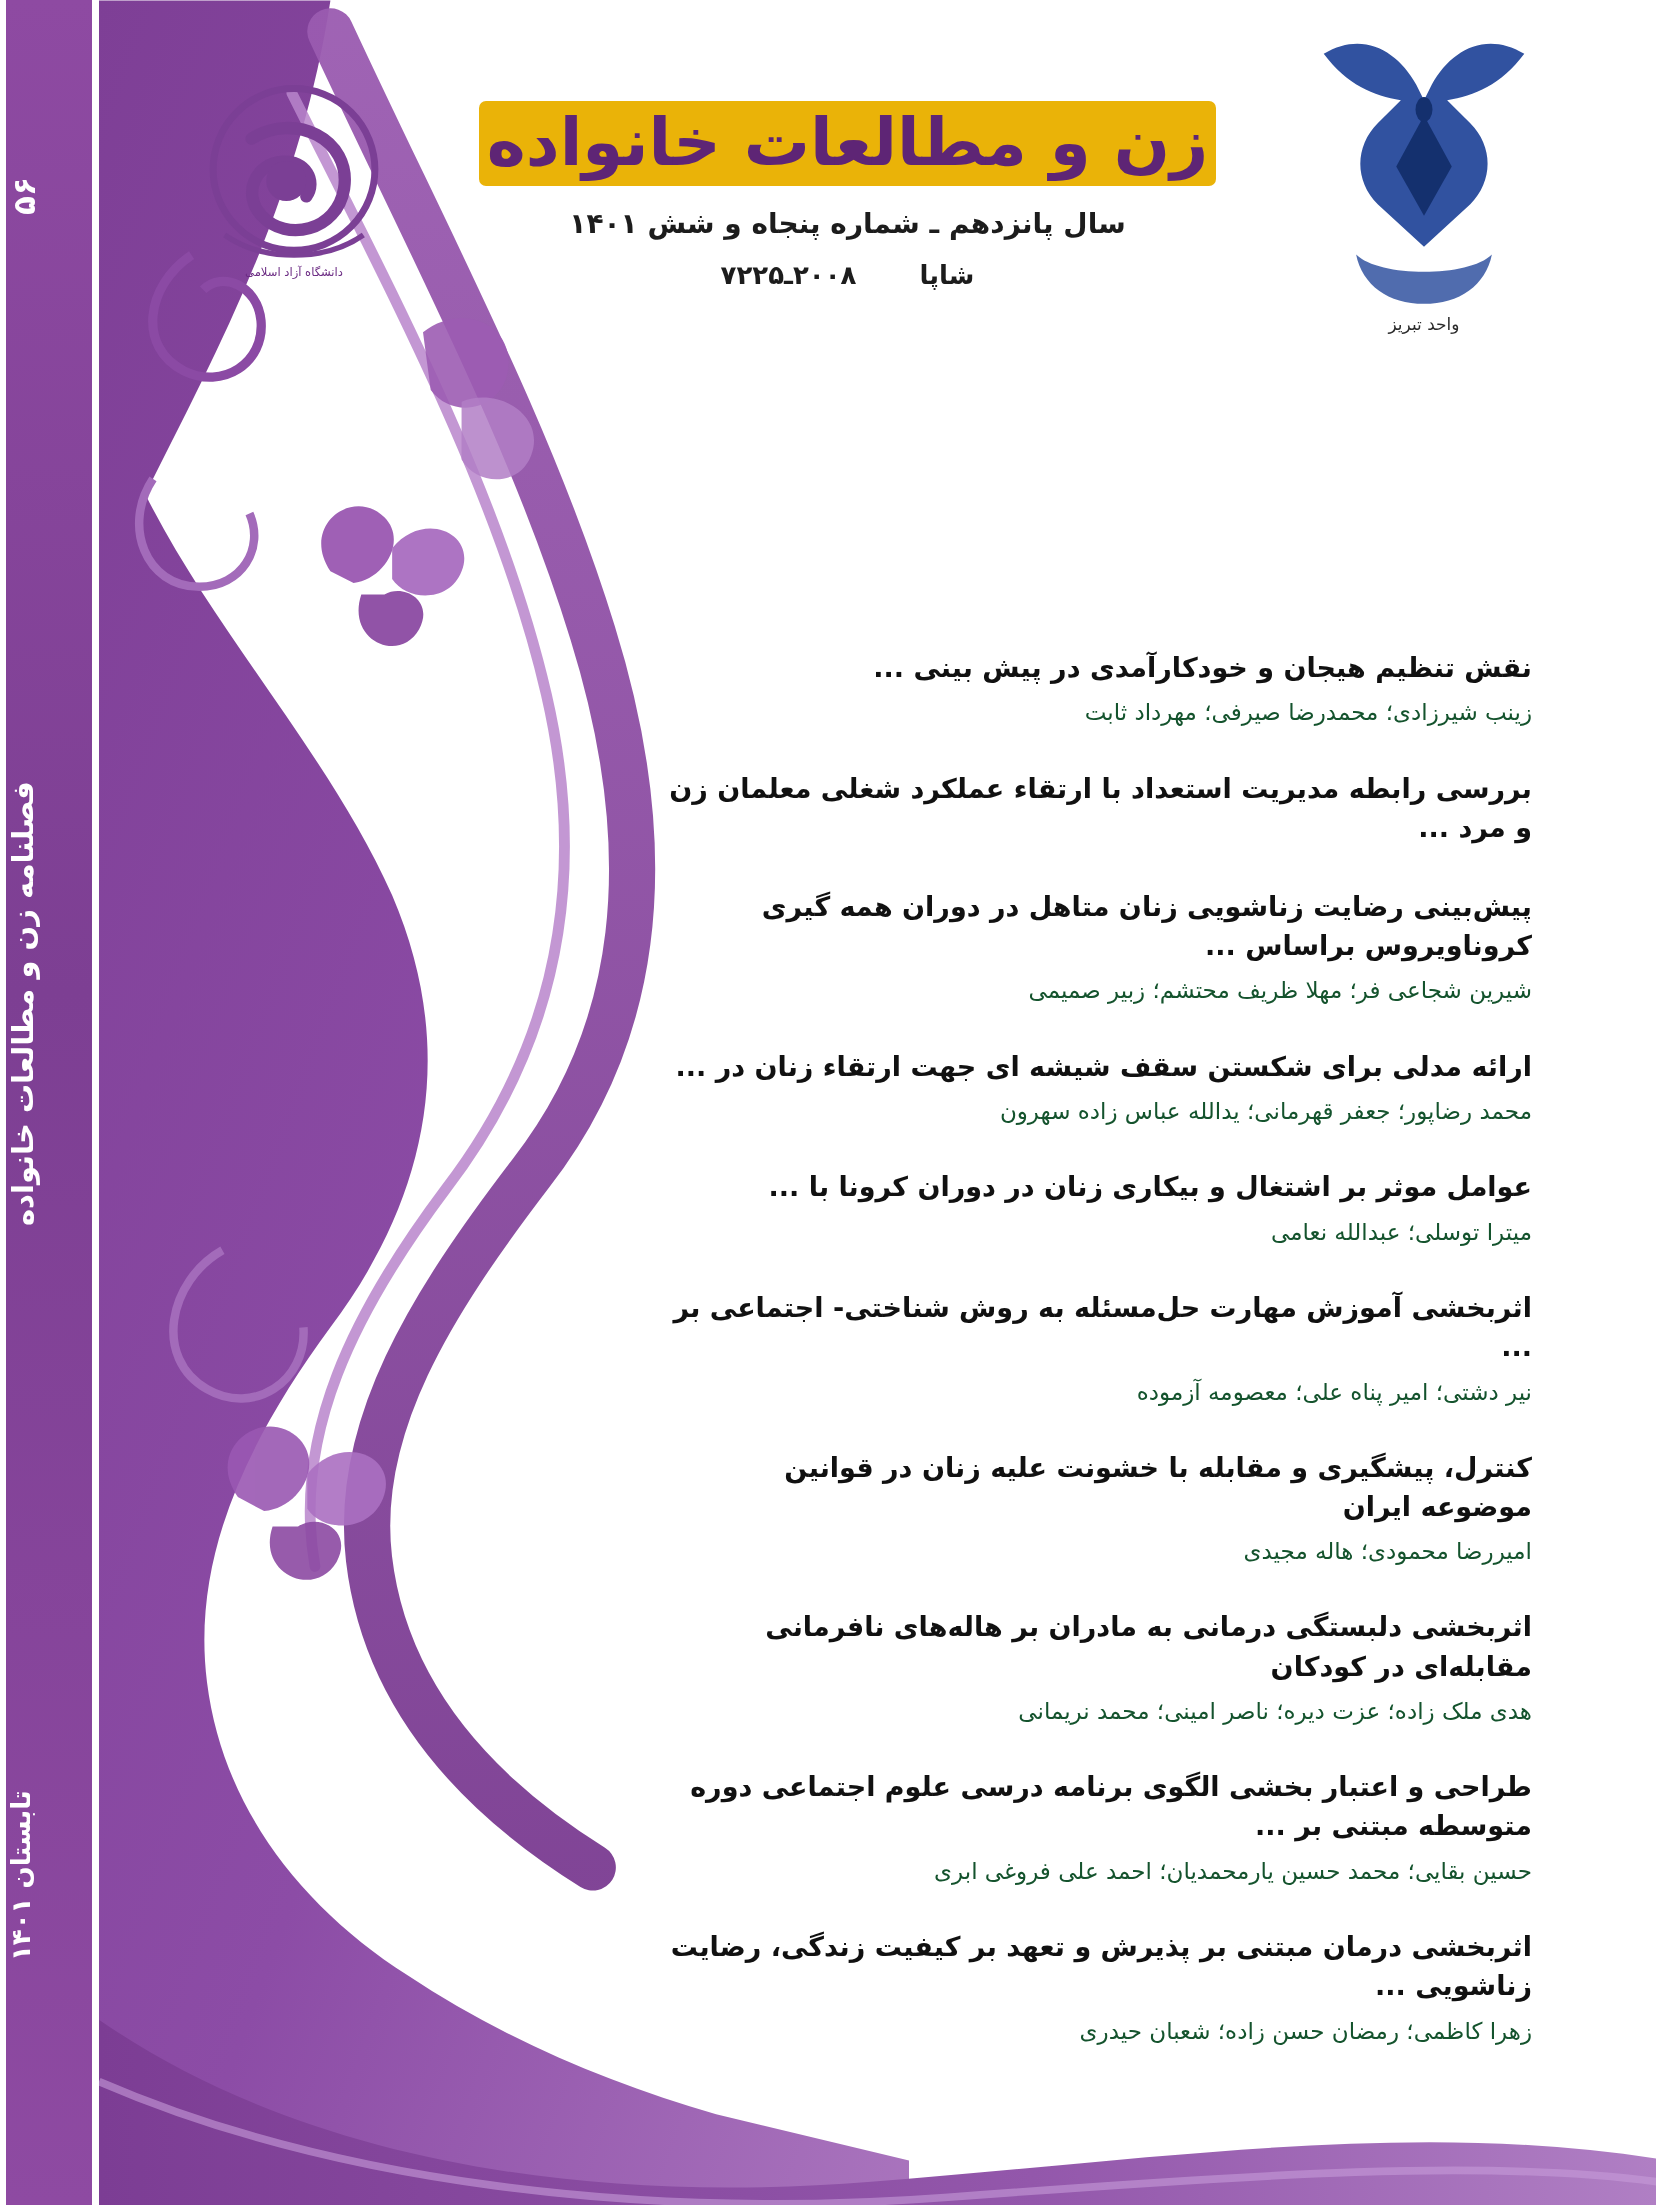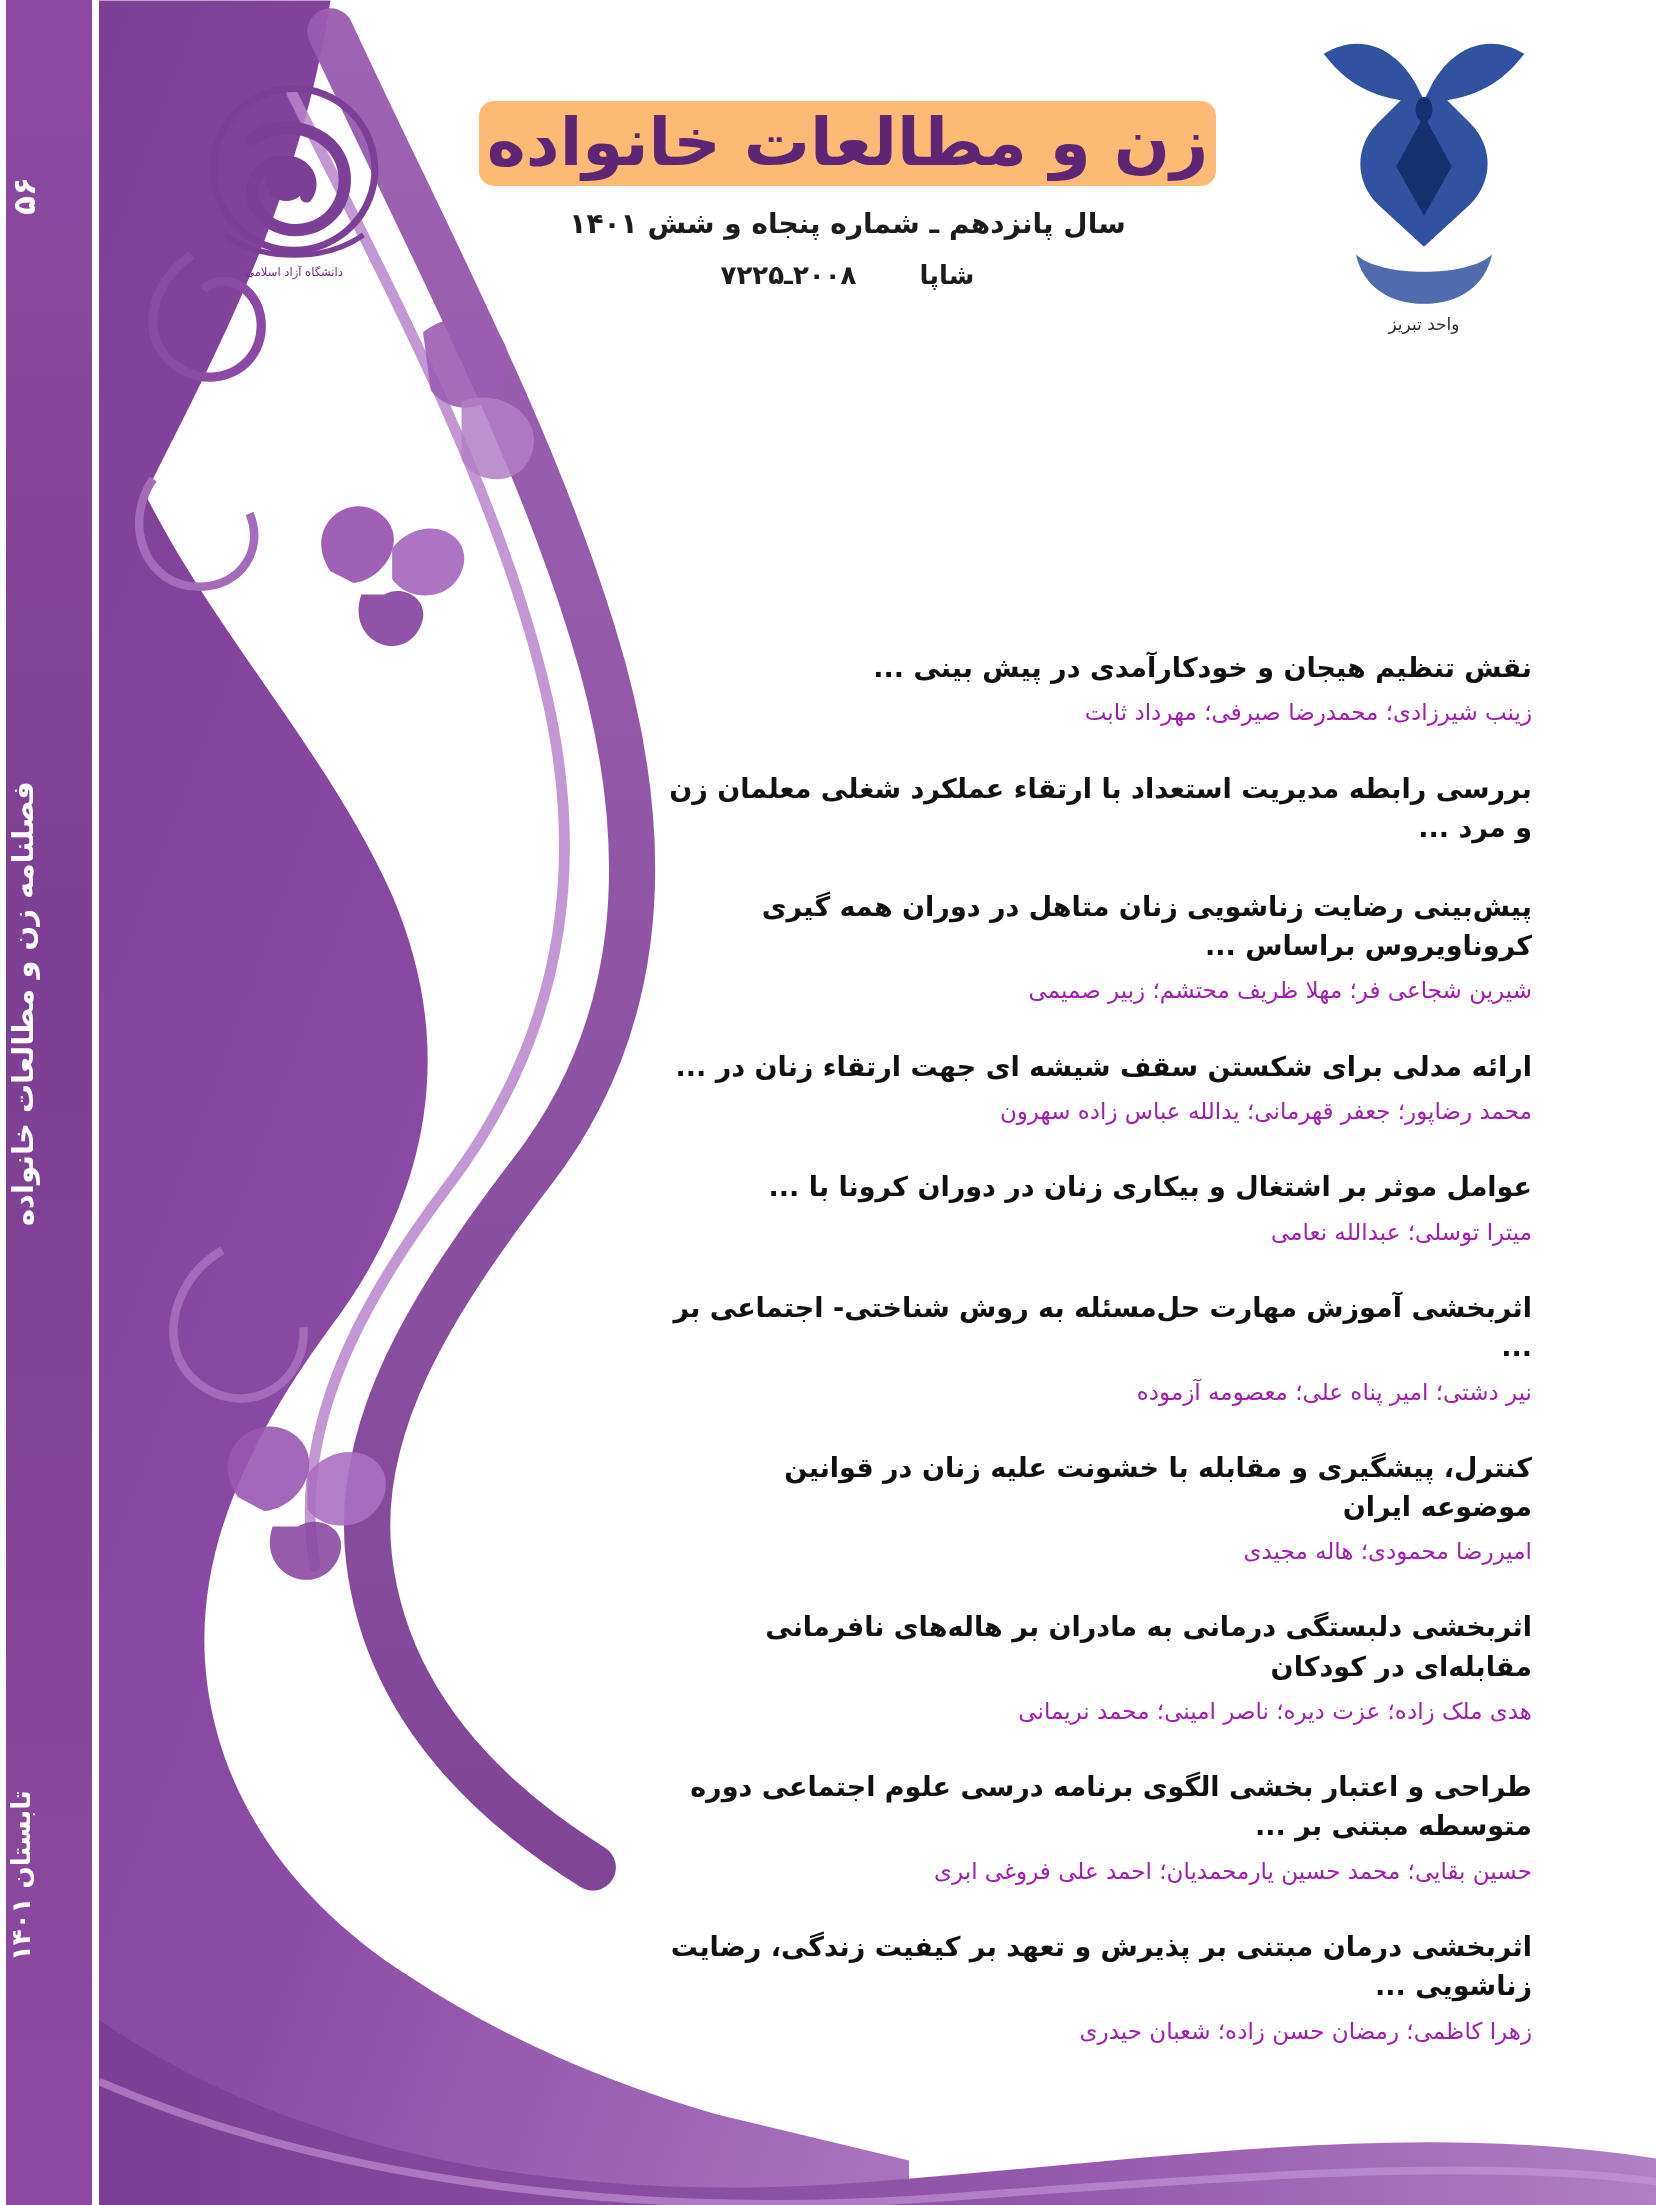--- a/index.html
+++ b/index.html
@@ -108,22 +108,22 @@
   }
   .main-title {
     font-size: 116px;
     font-weight: bold;
     line-height: 1.0;
     color: #6b2b83;
     letter-spacing: -1.5px;
   }
   .sub-title-band {
     margin-top: 12.4px;
-    background: #fdba74;
-    border-radius: 15px;
+    background: #eab308;
+    border-radius: 7px;
     padding: 4.6px 7.7px;
     display: inline-block;
   }
   .sub-title {
     font-size: 66px;
     font-weight: bold;
     color: #5e2575;
     line-height: 1.15;
     white-space: nowrap;
   }
@@ -154,21 +154,21 @@
   .entry { margin-bottom: 40px; }
   .entry-title {
     font-size: 27px;
     font-weight: bold;
     color: #111111;
     line-height: 1.45;
   }
   .entry-authors {
     margin-top: 9.3px;
     font-size: 23px;
-    color: #a21caf;
+    color: #14532d;
     line-height: 1.4;
   }
 
   
   .bottom-swoosh {
     position: absolute;
     left: 99px;
     bottom: 0;
     width: 1558px;
     height: 278px;

